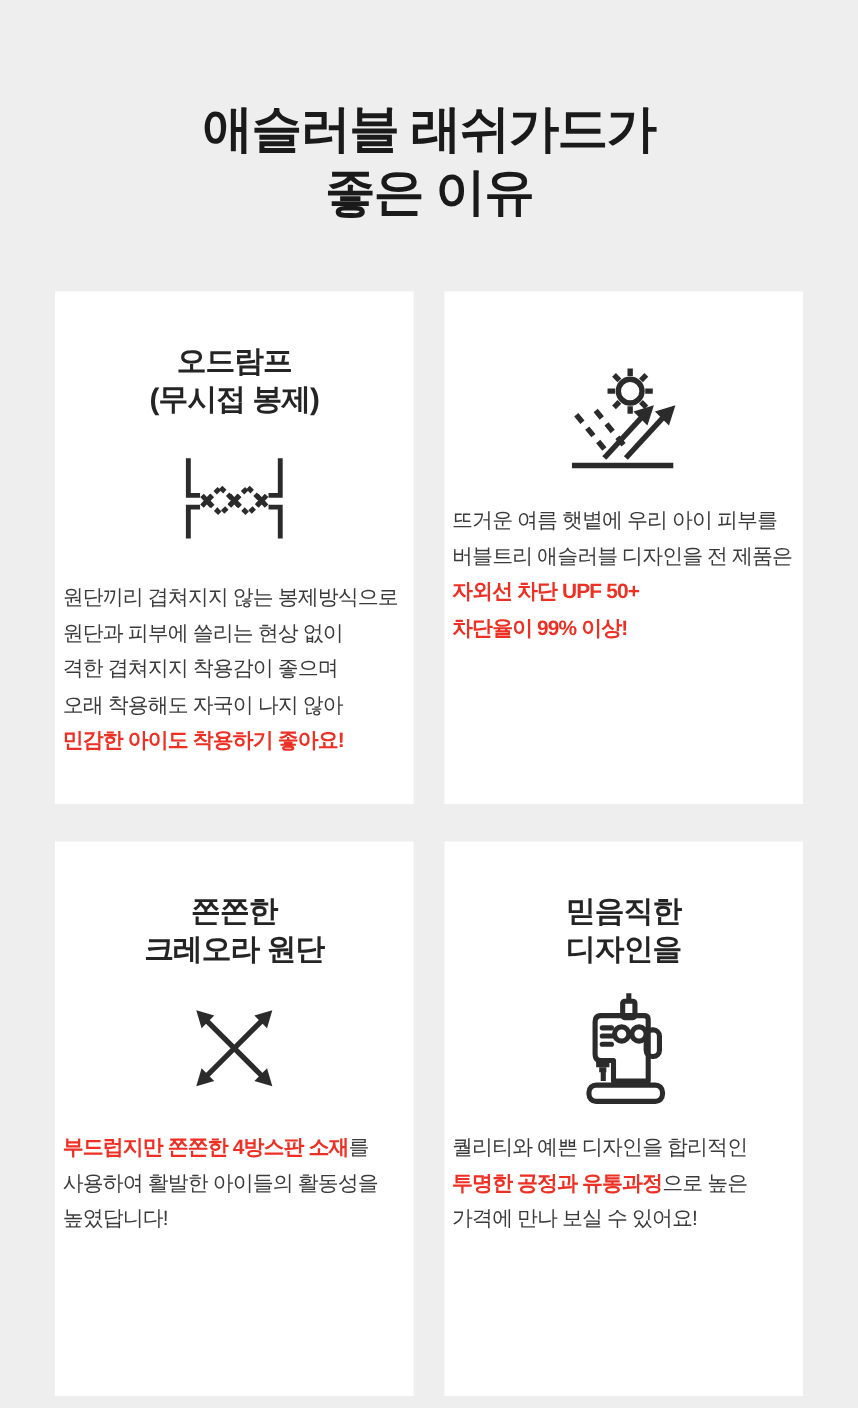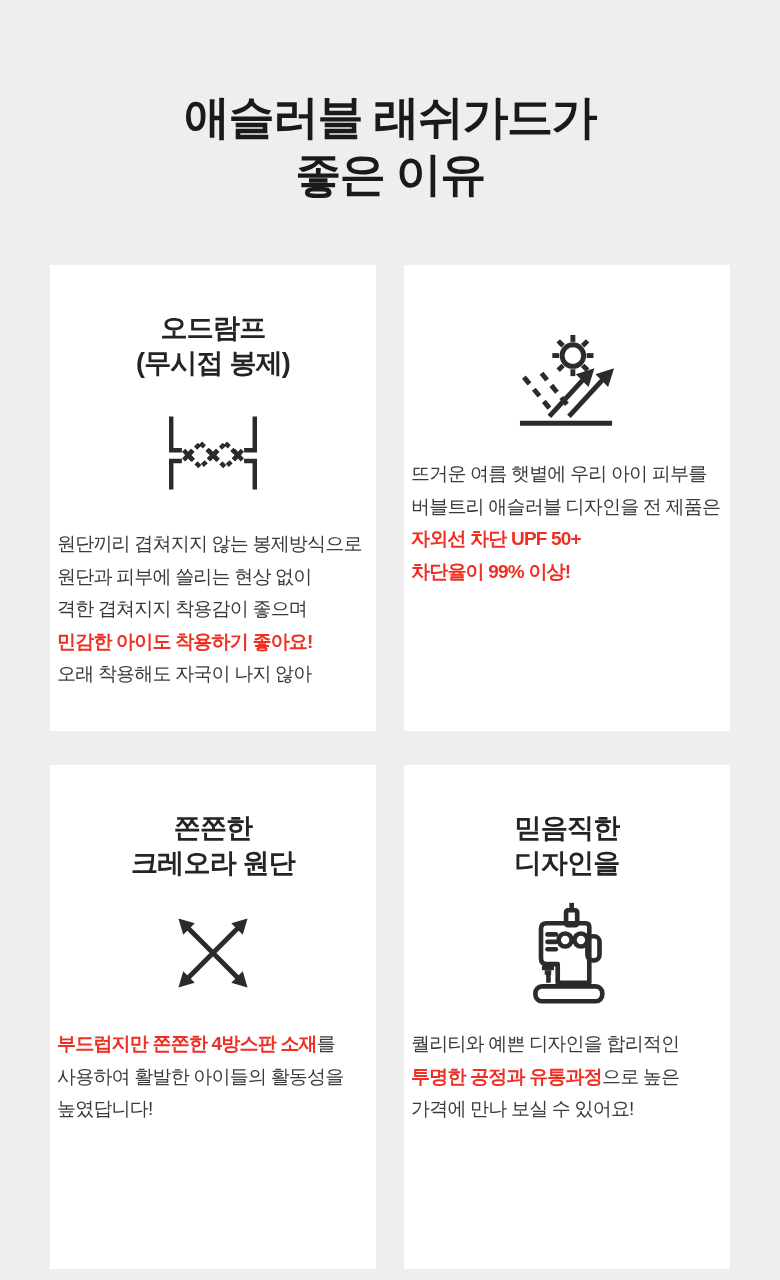--- a/index.html
+++ b/index.html
@@ -77,22 +77,22 @@
         <g class="stroke" stroke-width="4" stroke-dasharray="6 4">
           <path d="M41 34 L55 47.5 L41 61 L27 47.5 Z"></path>
           <path d="M69 34 L83 47.5 L69 61 L55 47.5 Z"></path>
         </g>
       </svg>
     </div>
     <div class="card-body">
         <p><span>원단끼리 겹쳐지지 않는 봉제방식으로</span></p>
         <p><span>원단과 피부에 쓸리는 현상 없이</span></p>
         <p><span>격한 겹쳐지지 착용감이 좋으며</span></p>
+        <p><span>오래 착용해도 자국이 나지 않아</span></p>
         <p><span class="red">민감한 아이도 착용하기 좋아요!</span></p>
-        <p><span>오래 착용해도 자국이 나지 않아</span></p>
       </div>
   </section>
 
   <section class="card row1">
     <div class="icon-box">
       <svg width="120" height="98" viewBox="0 0 120 100">
         <circle class="stroke" cx="66" cy="22" r="11"></circle>
         <g class="stroke" stroke-width="5">
           <path d="M66 8 V1"></path>
             <path d="M66 36 V43"></path>

